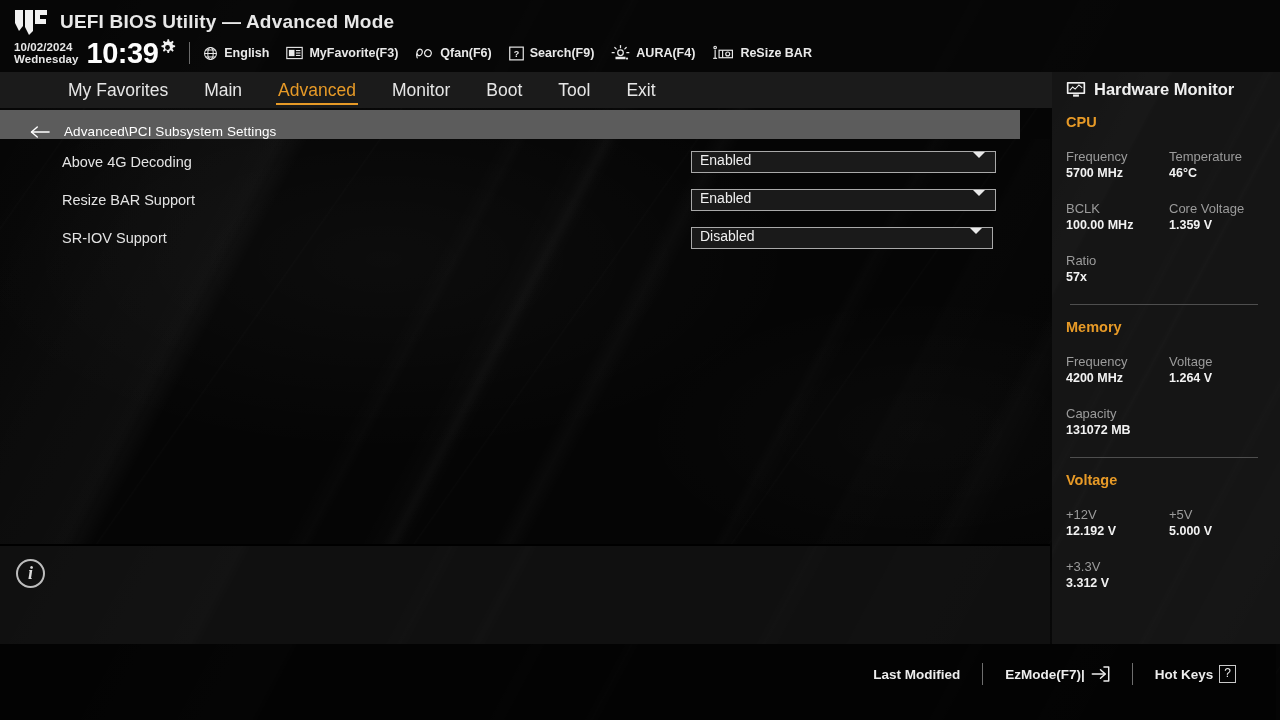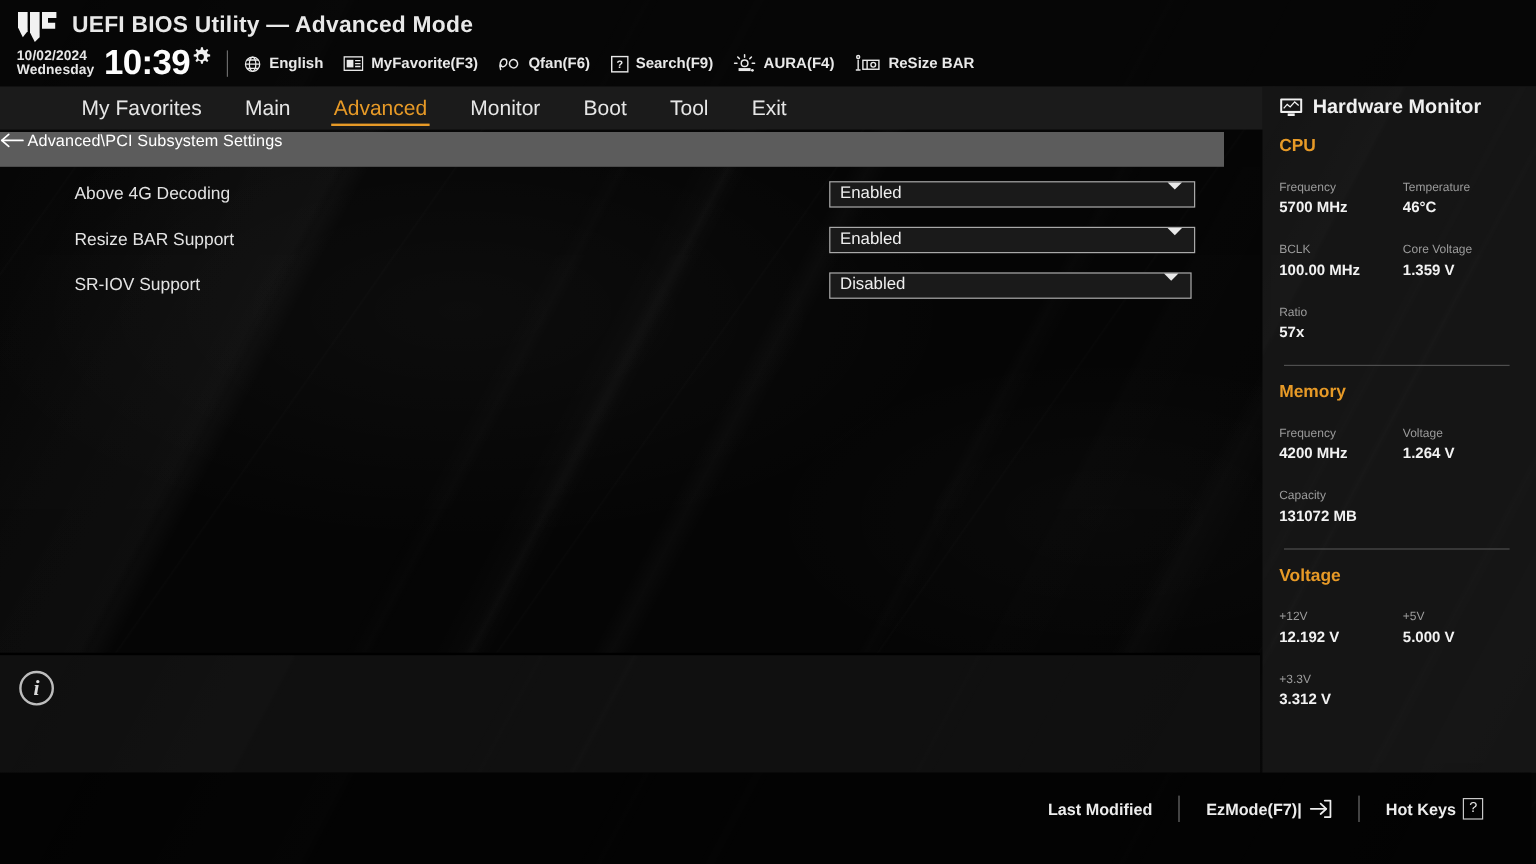--- a/index.html
+++ b/index.html
@@ -128,22 +128,23 @@
     left: 16px; right: 16px; bottom: 3px;
     height: 2px;
     background: #e79a27;
   }
 
   
   #breadcrumb {
     position: absolute; left: 0; top: 110px;
     width: 1020px; height: 29px;
     background: #5c5c5c;
-    display: flex; align-items: flex-start;
-    gap: 3px;
+    display: flex; align-items: flex-end;
+    padding-left: 30px;
+    gap: 14px;
   }
   #breadcrumb .bc-text {
     color: #ffffff;
     font-size: 13.5px;
     letter-spacing: 0.1px;
   }
 
   
   #content {
     position: absolute; left: 0; top: 139px;
@@ -221,21 +222,21 @@
   }
   .hw-section-head {
     position: absolute; left: 14px;
     color: #e79a27;
     font-size: 14.5px;
     font-weight: bold;
   }
   .hw-field { position: absolute; }
   .hw-key {
     color: #9b9b9b;
-    font-size: 10px;
+    font-size: 13px;
     line-height: 17px;
     white-space: nowrap;
   }
   .hw-val {
     color: #f2f2f2;
     font-size: 12.5px;
     font-weight: bold;
     line-height: 17px;
     white-space: nowrap;
   }

